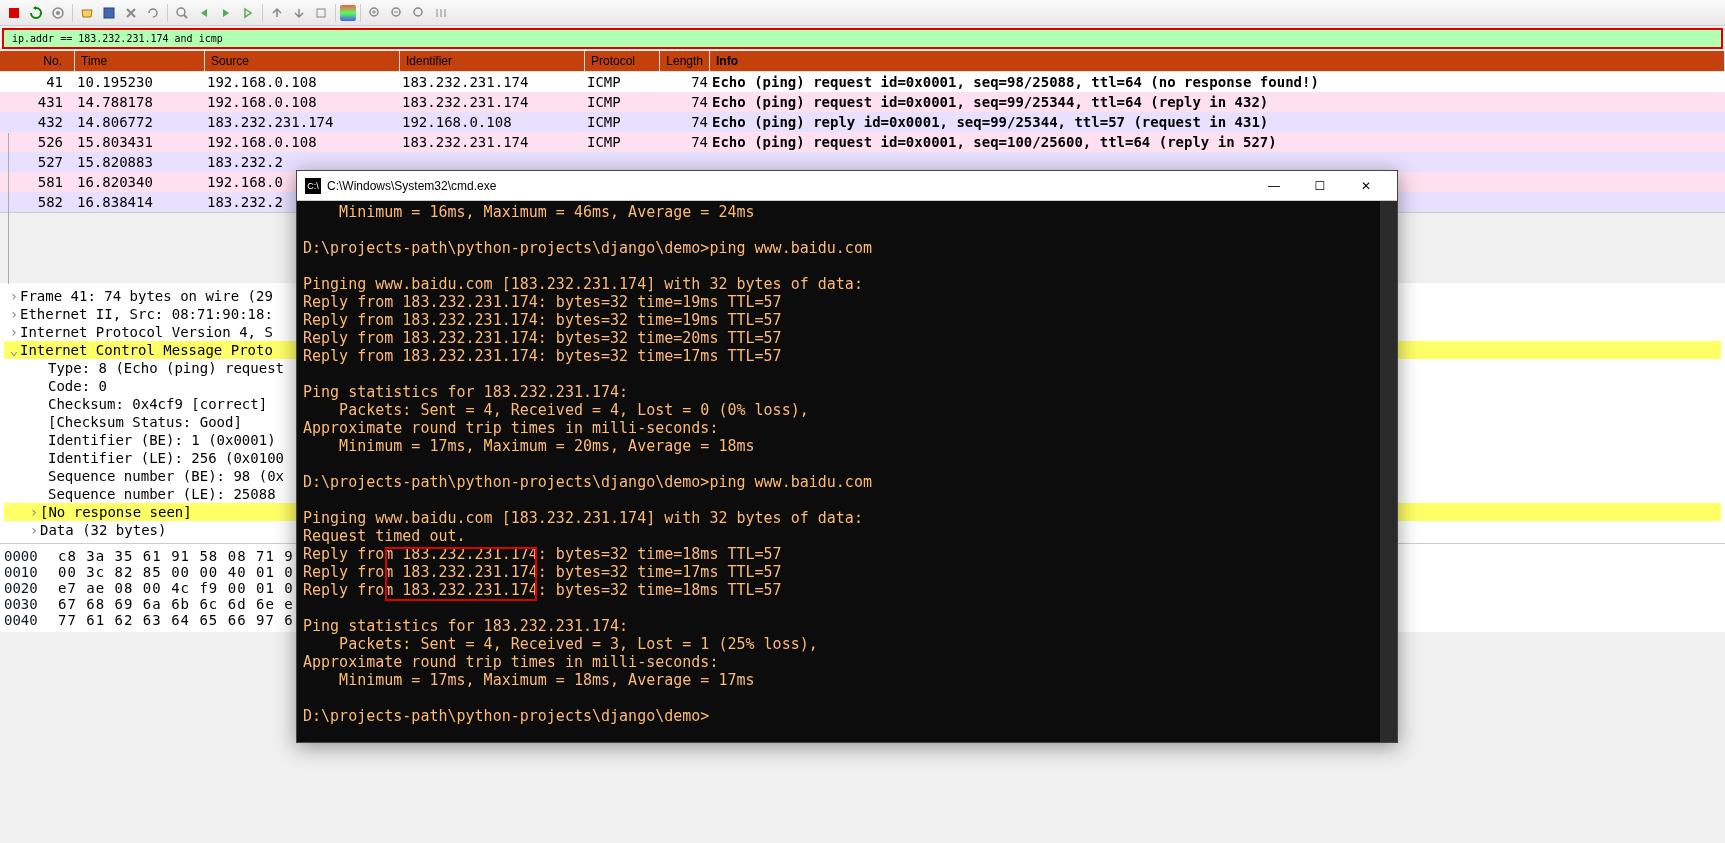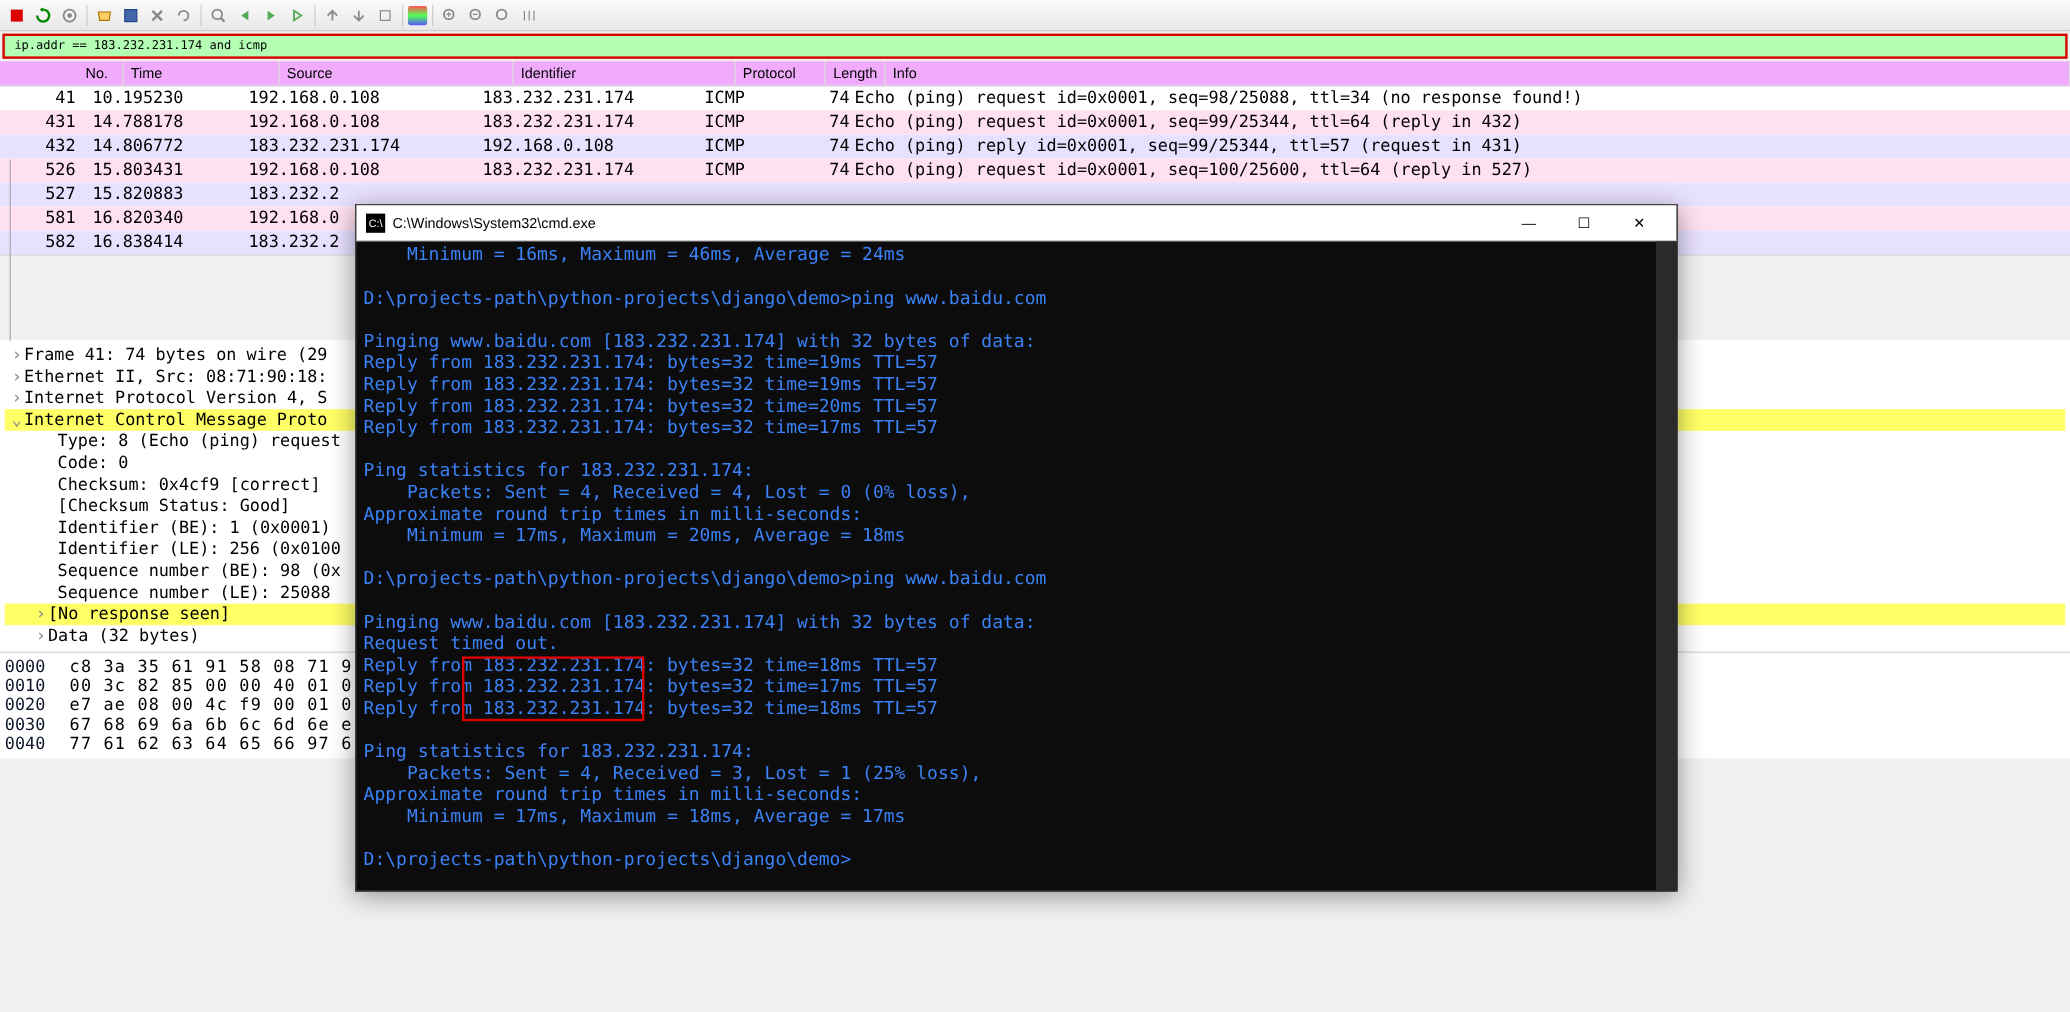--- a/index.html
+++ b/index.html
@@ -2,49 +2,49 @@
 <html><head>
 <meta charset="utf-8">
 <style>
 * { margin: 0; padding: 0; box-sizing: border-box; }
 body { font-family: 'Segoe UI', Tahoma, sans-serif; font-size: 13px; background: #f0f0f0; width: 1725px; height: 843px; overflow: hidden; position: relative; }
 .toolbar { background: linear-gradient(#fafafa, #e8e8e8); border-bottom: 1px solid #ccc; padding: 2px 4px; display: flex; gap: 2px; align-items: center; height: 26px; }
 .tb-btn { width: 20px; height: 20px; display: inline-flex; align-items: center; justify-content: center; cursor: pointer; border-radius: 2px; }
 .tb-sep { width: 1px; height: 18px; background: #ccc; margin: 0 2px; }
 .filter-bar { background: #b3ffb3; border: 2px solid #d00; padding: 3px 8px; font-family: Consolas, monospace; font-size: 10px; margin: 2px; }
 .packet-table { background: #fff; border-bottom: 1px solid #ccc; }
-.pt-header { display: flex; background: #f0abfc; border-bottom: 1px solid #ddd; font-size: 12px; padding-left: 28px; }
+.pt-header { display: flex; background: #c2410c; border-bottom: 1px solid #ddd; font-size: 12px; }
 .pt-header > div { padding: 3px 6px; border-right: 1px solid #ddd; }
 .pt-row { display: flex; font-family: Consolas, monospace; font-size: 14px; cursor: pointer; }
 .pt-row > div { padding: 2px 2px; white-space: nowrap; overflow: hidden; }
 .pt-row.pink { background: #ffe0f0; }
 .pt-row.purple { background: #e8e0ff; }
 .col-no { width: 75px; text-align: right; padding-right: 12px !important; }
 .col-time { width: 130px; }
 .col-src { width: 195px; }
 .col-dst { width: 185px; }
 .col-proto { width: 75px; }
 .col-len { width: 50px; text-align: right; }
-.col-info { flex: 1; }
+.col-info { flex: 1; font-weight: bold; }
 .detail-pane { background: #fff; padding: 4px; font-family: Consolas, monospace; font-size: 14px; border-bottom: 1px solid #ccc; overflow: hidden; margin-top: 70px;}
 .detail-line { padding: 1px 4px; white-space: nowrap; }
 .detail-line.l1 { padding-left: 24px; }
 .detail-line.l2 { padding-left: 44px; }
 .detail-line.hl { background: #ffff66; }
 .exp { display: inline-block; width: 12px; text-align: center; color: #888; user-select: none; }
 .hex-pane { background: #fff; padding: 4px; font-family: Consolas, monospace; font-size: 14px; }
 .hex-row { display: flex; gap: 10px; }
 .hex-off { color: #0f172a; width: 44px; }
 .hex-bytes { letter-spacing: 1px; }
 .cmd-window { position: absolute; top: 170px; left: 296px; width: 1102px; height: 573px; background: #0c0c0c; border: 1px solid #444; box-shadow: 0 4px 20px rgba(0,0,0,0.4); display: flex; flex-direction: column; }
 .cmd-title { background: #fff; color: #000; display: flex; align-items: center; height: 30px; padding: 0 8px; font-size: 12px; border-bottom: 1px solid #ccc; }
 .cmd-title-icon { width: 16px; height: 16px; background: #000; margin-right: 6px; font-size: 9px; color: #fff; display: inline-flex; align-items: center; justify-content: center; }
 .cmd-title-text { flex: 1; }
 .cmd-ctrl { width: 46px; height: 30px; display: flex; align-items: center; justify-content: center; cursor: pointer; }
-.cmd-body { flex: 1; padding: 2px 6px; color: #3b82f6; font-family: 'NSimSun', Consolas, monospace; font-size: 15px; line-height: 18px; overflow-y: auto; position: relative; }
+.cmd-body { flex: 1; padding: 2px 6px; color: #fdba74; font-family: 'NSimSun', Consolas, monospace; font-size: 15px; line-height: 18px; overflow-y: auto; position: relative; }
 .cmd-line { white-space: pre; }
 .cmd-scroll { width: 17px; background: #2a2a2a; }
 .red-box { border: 2px solid #d00; position: absolute; }
 .tree-begin { position: absolute; left: 8px; top: 82px; bottom: -72px; width: 12px; border-left: 1px solid #aaa; }
 </style>
 </head>
 <body>
 
 <div class="toolbar">
   <span class="tb-btn">
@@ -164,21 +164,21 @@
     <div class="col-info">Info</div>
   </div>
   <div id="packet-rows">
       <div class="pt-row ">
         <div class="col-no">41</div>
         <div class="col-time">10.195230</div>
         <div class="col-src">192.168.0.108</div>
         <div class="col-dst">183.232.231.174</div>
         <div class="col-proto">ICMP</div>
         <div class="col-len">74</div>
-        <div class="col-info">Echo (ping) request  id=0x0001, seq=98/25088, ttl=34 (no response found!)</div>
+        <div class="col-info">Echo (ping) request  id=0x0001, seq=98/25088, ttl=64 (no response found!)</div>
       </div>
       <div class="pt-row pink">
         <div class="col-no">431</div>
         <div class="col-time">14.788178</div>
         <div class="col-src">192.168.0.108</div>
         <div class="col-dst">183.232.231.174</div>
         <div class="col-proto">ICMP</div>
         <div class="col-len">74</div>
         <div class="col-info">Echo (ping) request  id=0x0001, seq=99/25344, ttl=64 (reply in 432)</div>
       </div>

